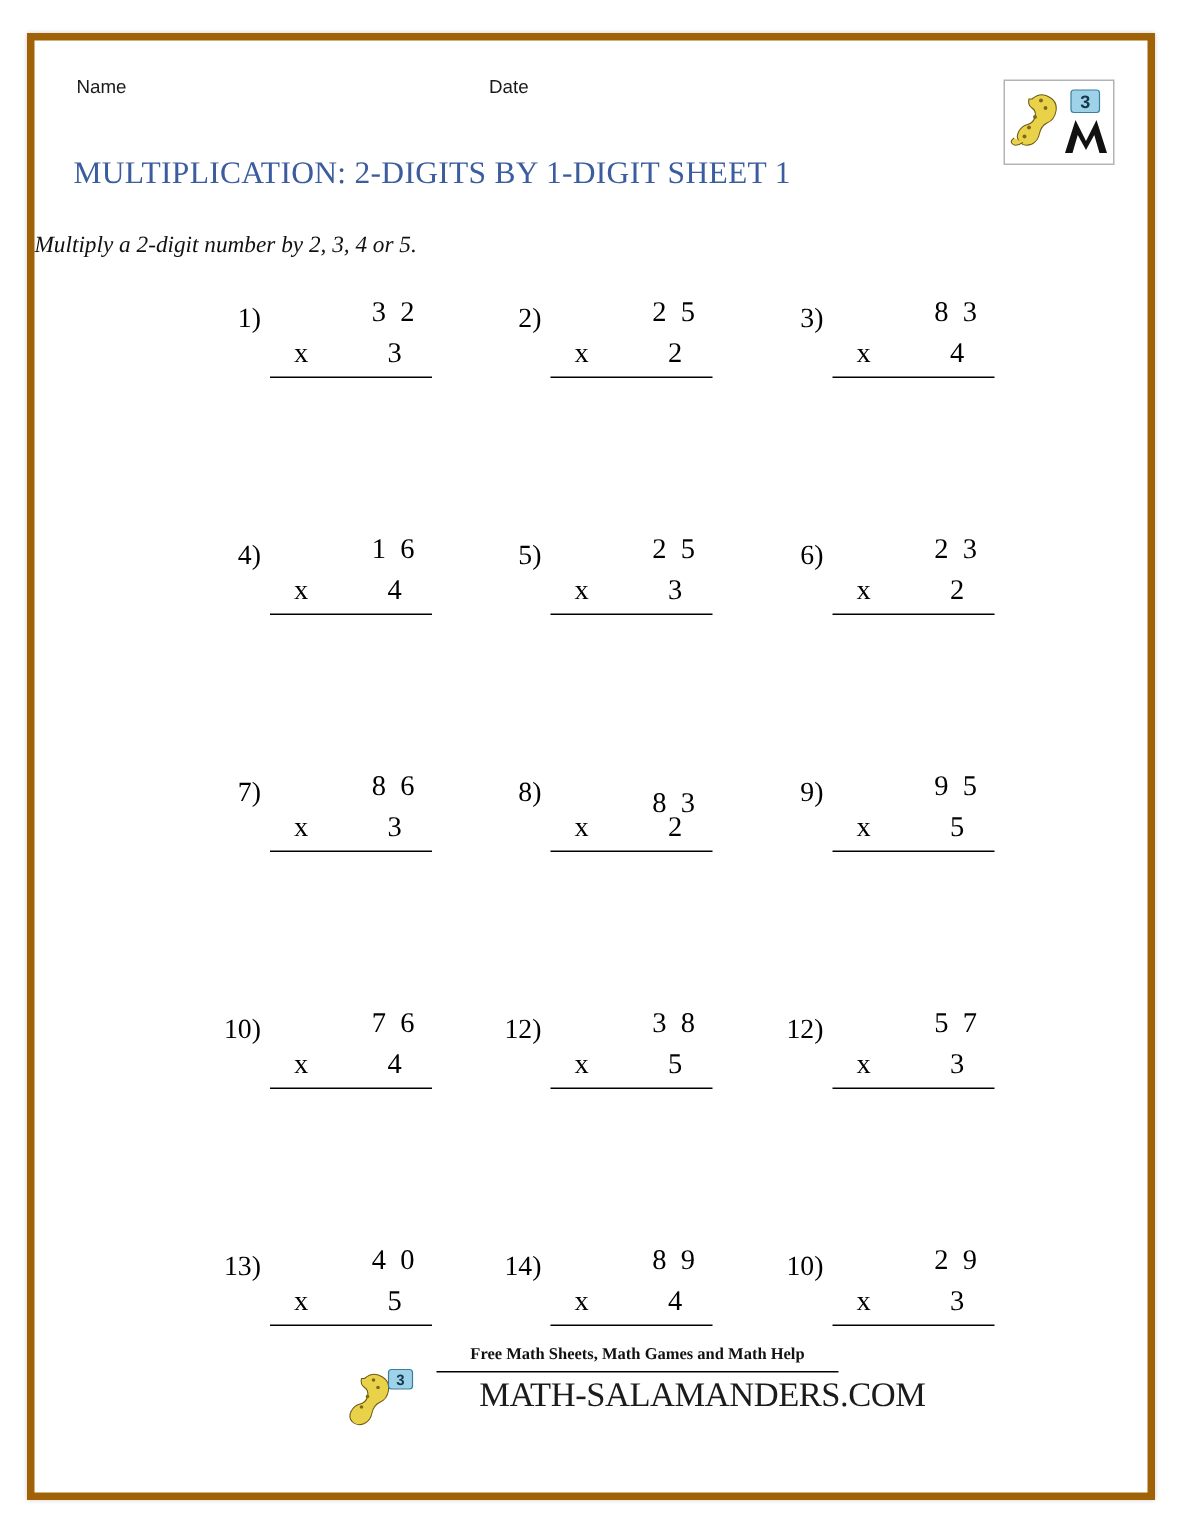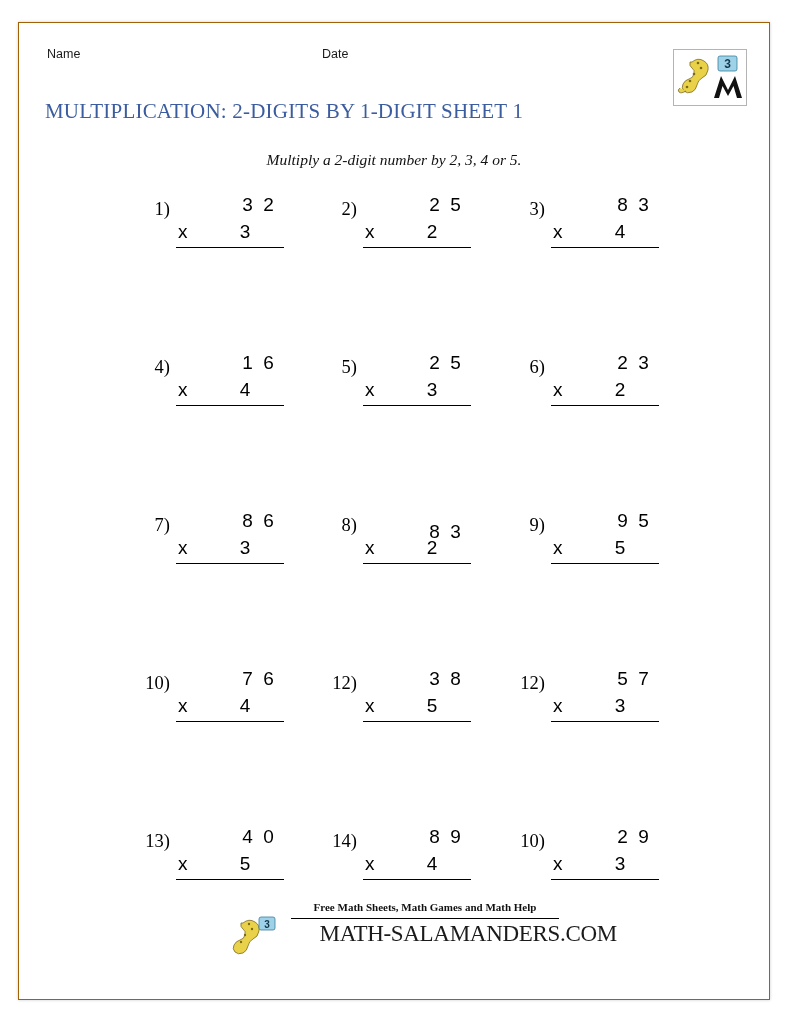--- a/index.html
+++ b/index.html
@@ -15,21 +15,21 @@
     position: relative;
     overflow: hidden;
   }
   .page {
     position: absolute;
     left: 18px;
     top: 22px;
     width: 752px;
     height: 978px;
     background: #ffffff;
-    border: 1px solid #a16207;
+    border: 5px solid #a16207;
     box-shadow: 0 0 3px rgba(0,0,0,0.20);
     box-sizing: border-box;
   }
   .sheet-inner {
     position: absolute;
     left: 0; top: 0; right: 0; bottom: 0;
     padding: 0;
   }
 
   
@@ -75,21 +75,20 @@
     letter-spacing: 0.2px;
     color: #3b5c9e;
     font-family: "Liberation Serif", serif;
     white-space: nowrap;
   }
   .subtitle {
     position: absolute;
     left: 0;
     top: 128px;
     width: 100%;
-    text-align: center;
     font-size: 15.5px;
     font-style: italic;
     font-family: "Liberation Serif", serif;
     color: #111111;
   }
 
   
   .grid {
     position: absolute;
     left: 0;
@@ -121,23 +120,23 @@
     color: #000;
   }
   .calc {
     position: absolute;
     left: 52px;
     top: 0;
     width: 110px;
   }
   .line1, .line2 {
     display: flex;
-    justify-content: flex-start;
+    justify-content: center;
     font-size: 19px;
-    font-family: Liberation Sans, sans-serif;
+    font-family: Liberation Serif, serif;
     letter-spacing: 0px;
     height: 27px;
     align-items: center;
   }
   .line2 { height: 28px; }
   .digit {
     display: inline-block;
     width: 26px;
     text-align: center;
   }

